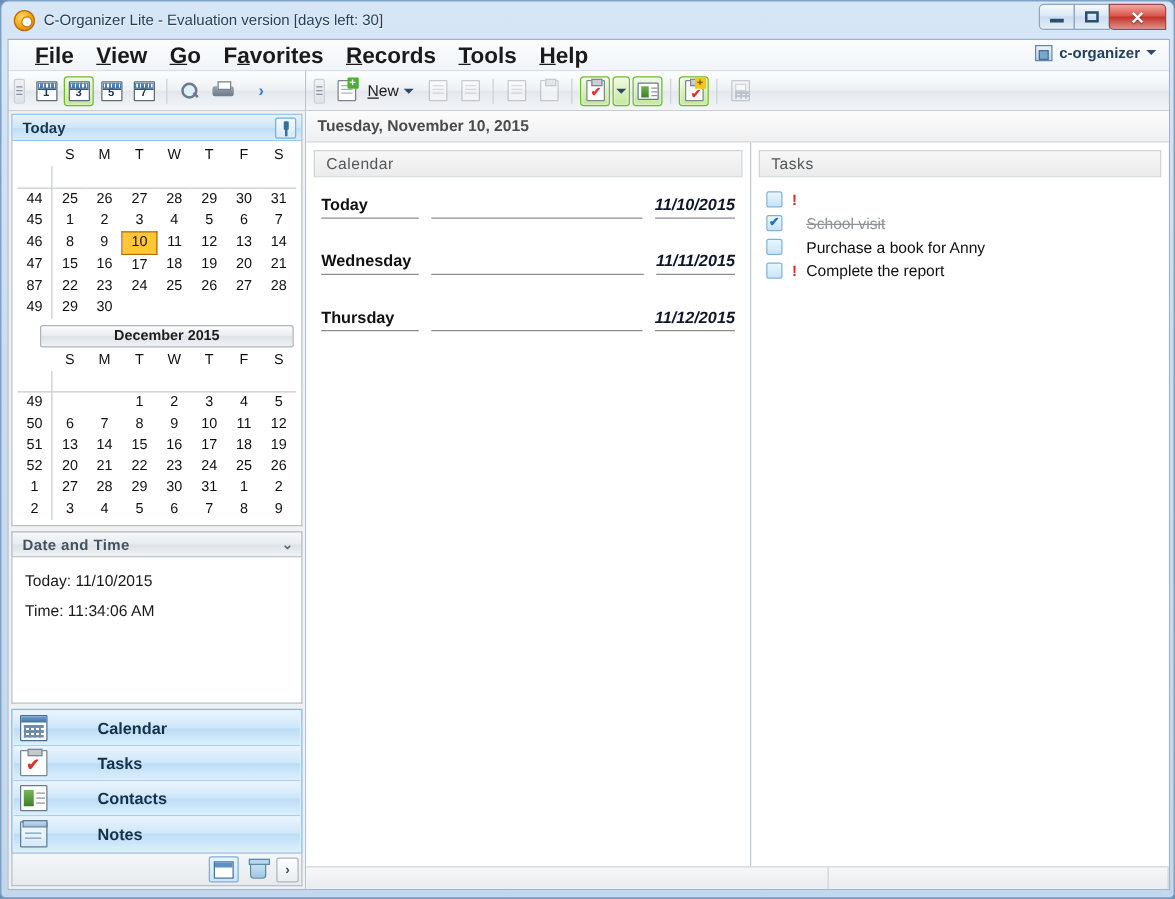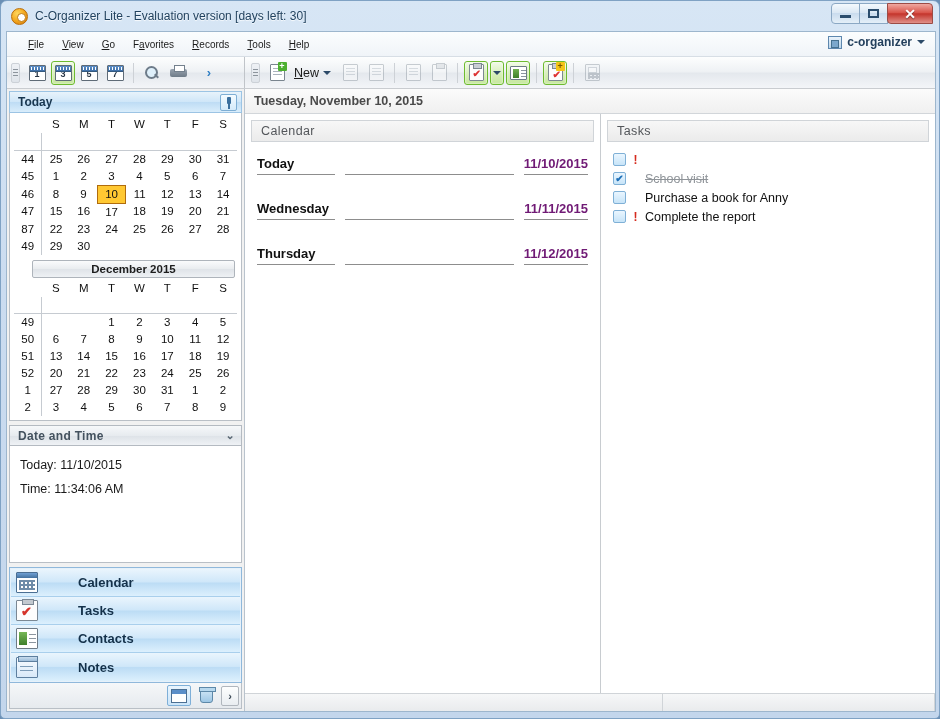--- a/index.html
+++ b/index.html
@@ -68,22 +68,23 @@
     display: flex; flex-direction: column;
   }
   
   .menubar {
     height: 25px; display: flex; align-items: center;
     background: linear-gradient(180deg,#fbfdfe 0%,#f0f4f8 100%);
     border-bottom: 1px solid #d7dee5;
     padding-left: 12px; position: relative;
   }
   .menuitem {
-    font-size: 10px; color: #1b1b1b; padding: 3px 9px;
+    font-size: 18px; color: #1b1b1b; padding: 3px 9px;
     white-space: nowrap;
+    font-weight: bold;
   }
   .menuitem u { text-decoration: underline; }
   .winmenu {
     position: absolute; right: 10px; top: 3px;
     display: flex; align-items: center; gap: 5px;
     font-size: 12px; color: #24405d; font-weight: bold;
   }
   .winmenu-icon {
     width: 14px; height: 13px;
     background: linear-gradient(180deg,#eaf3fb,#bdd6ea);
@@ -440,23 +441,24 @@
     display: flex; align-items: flex-end;
     margin: 0 6px 26px 6px; gap: 10px;
   }
   .day-name {
     font-size: 13px; font-weight: bold; color: #111;
     border-bottom: 1px solid #8d8d8d; padding-bottom: 3px;
     min-width: 78px; white-space: nowrap;
   }
   .day-fill { flex: 1; border-bottom: 1px solid #8d8d8d; height: 18px; }
   .day-date {
-    font-size: 13px; font-weight: bold; color: #701a75;
+    font-size: 13px; font-weight: bold; color: #0f172a;
     border-bottom: 1px solid #8d8d8d; padding-bottom: 3px;
     white-space: nowrap;
+    font-style: italic;
   }
   .task-row {
     display: flex; align-items: center; gap: 6px;
     padding: 2px 4px 2px 6px; min-height: 19px;
   }
   .cb {
     width: 13px; height: 13px; flex: none;
     border: 1px solid #7fb0d6; border-radius: 2px;
     background: linear-gradient(180deg,#eaf6ff 0%,#c7e4f8 100%);
     display: flex; align-items: center; justify-content: center;

